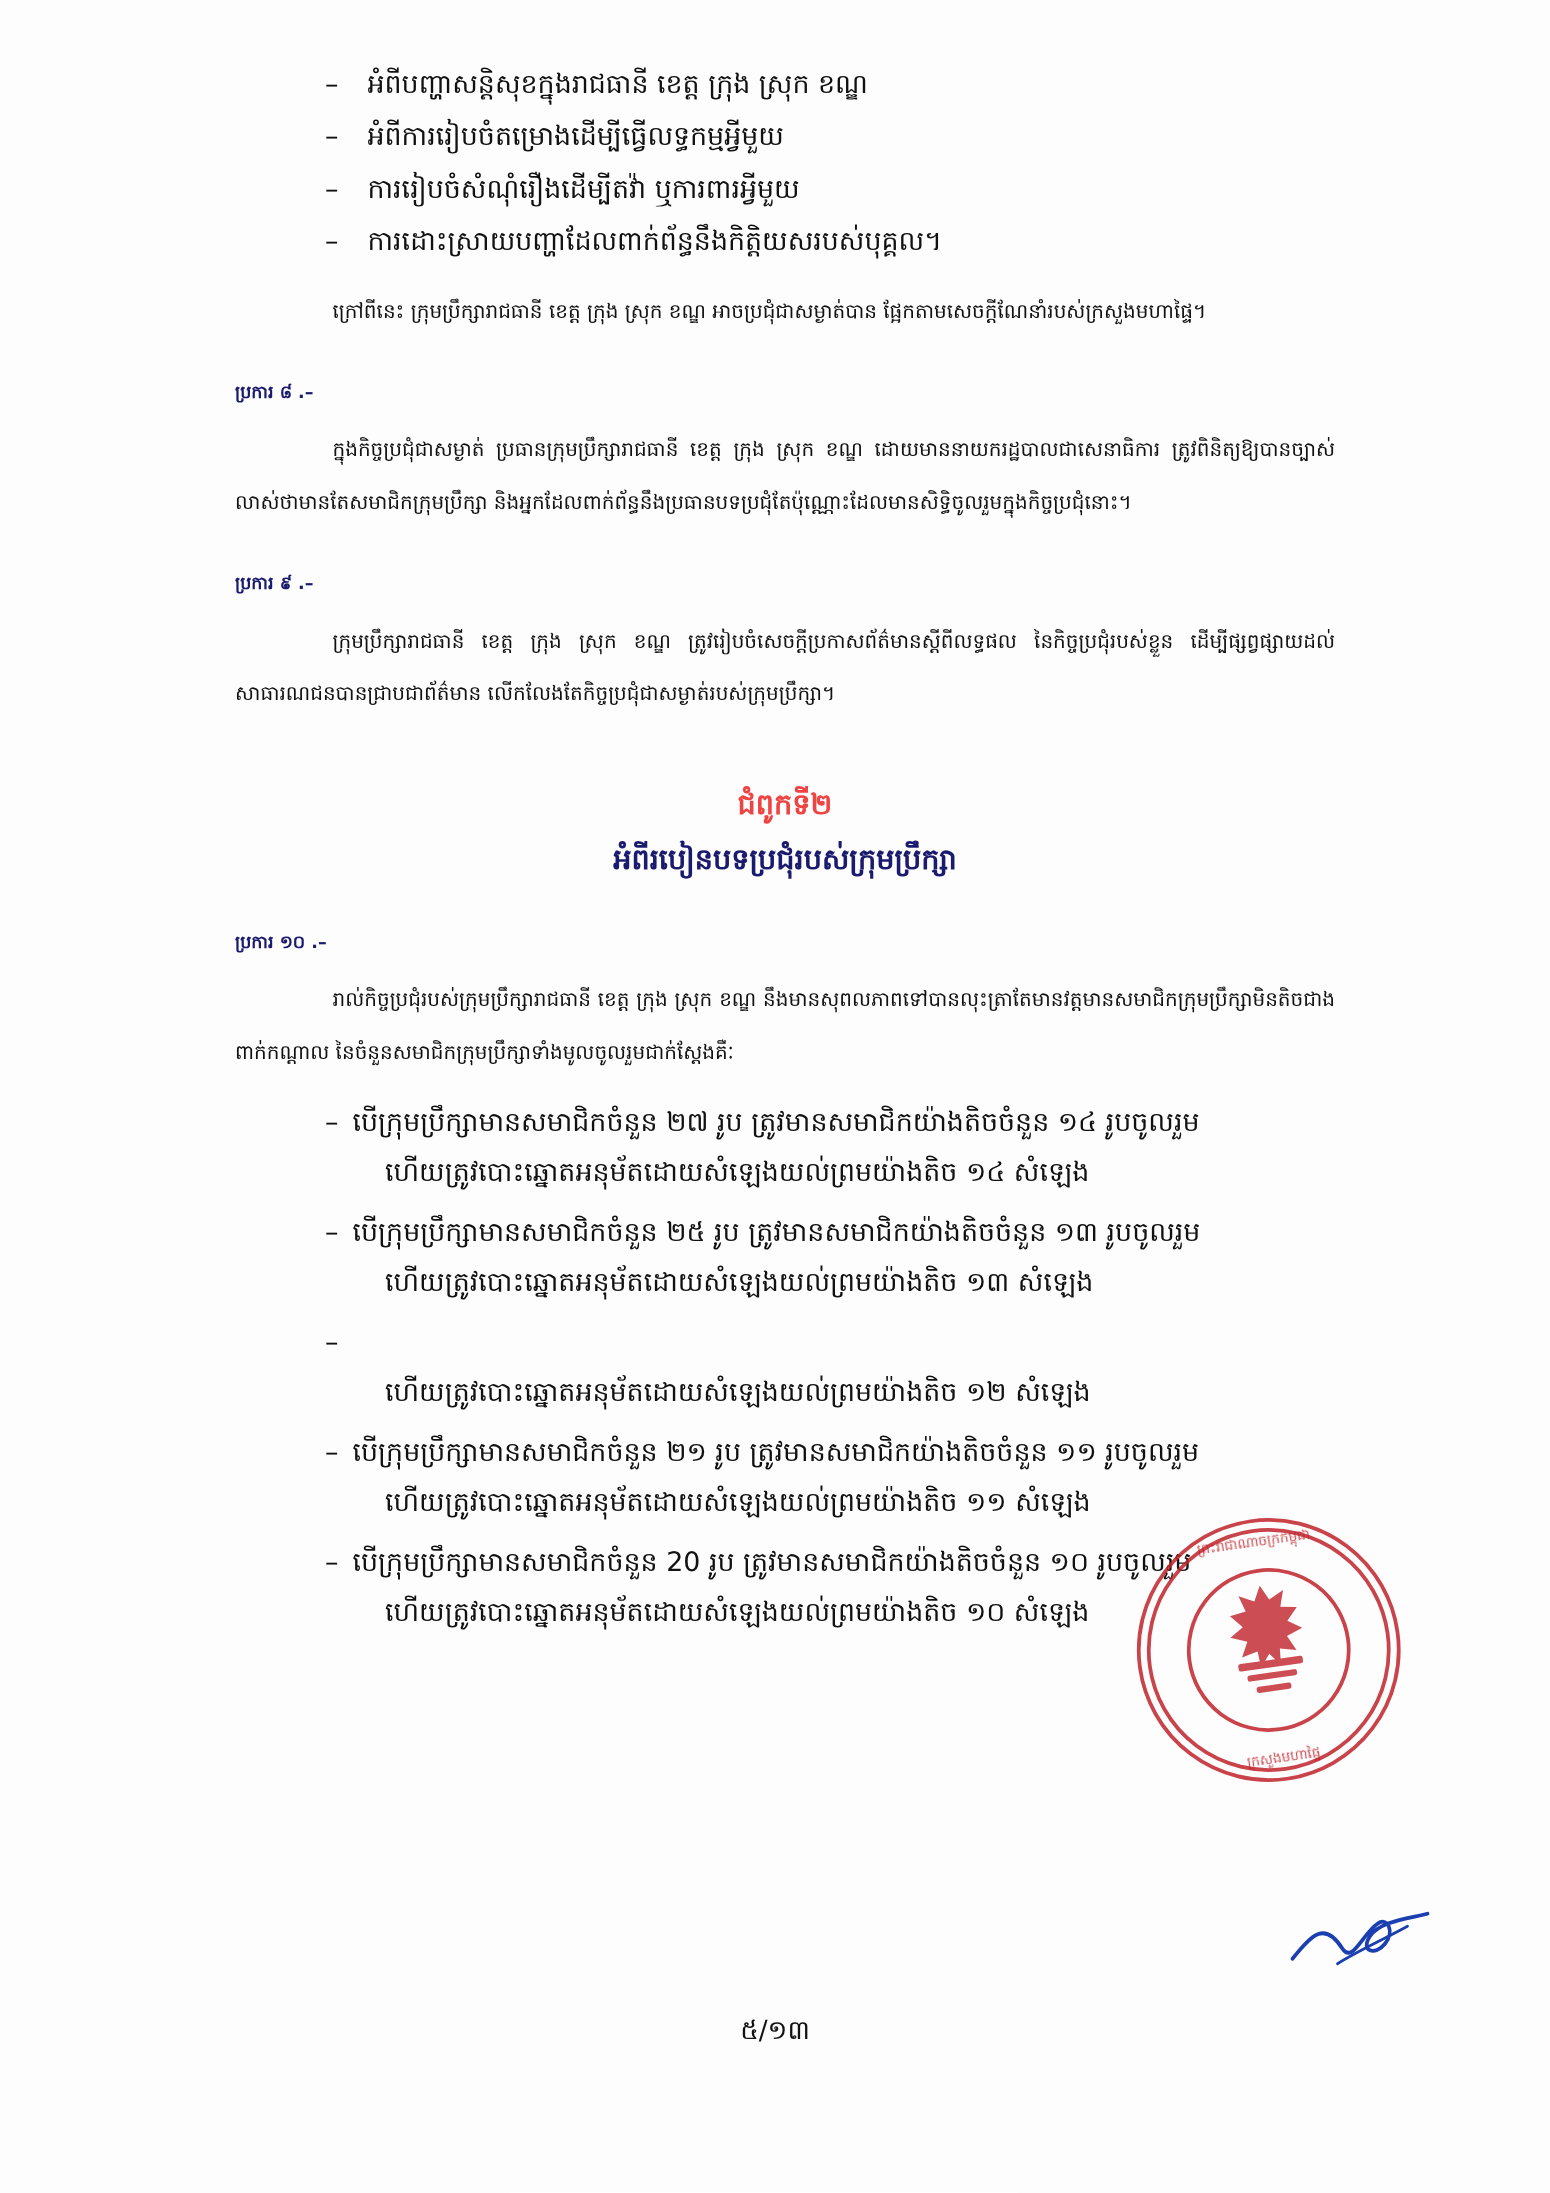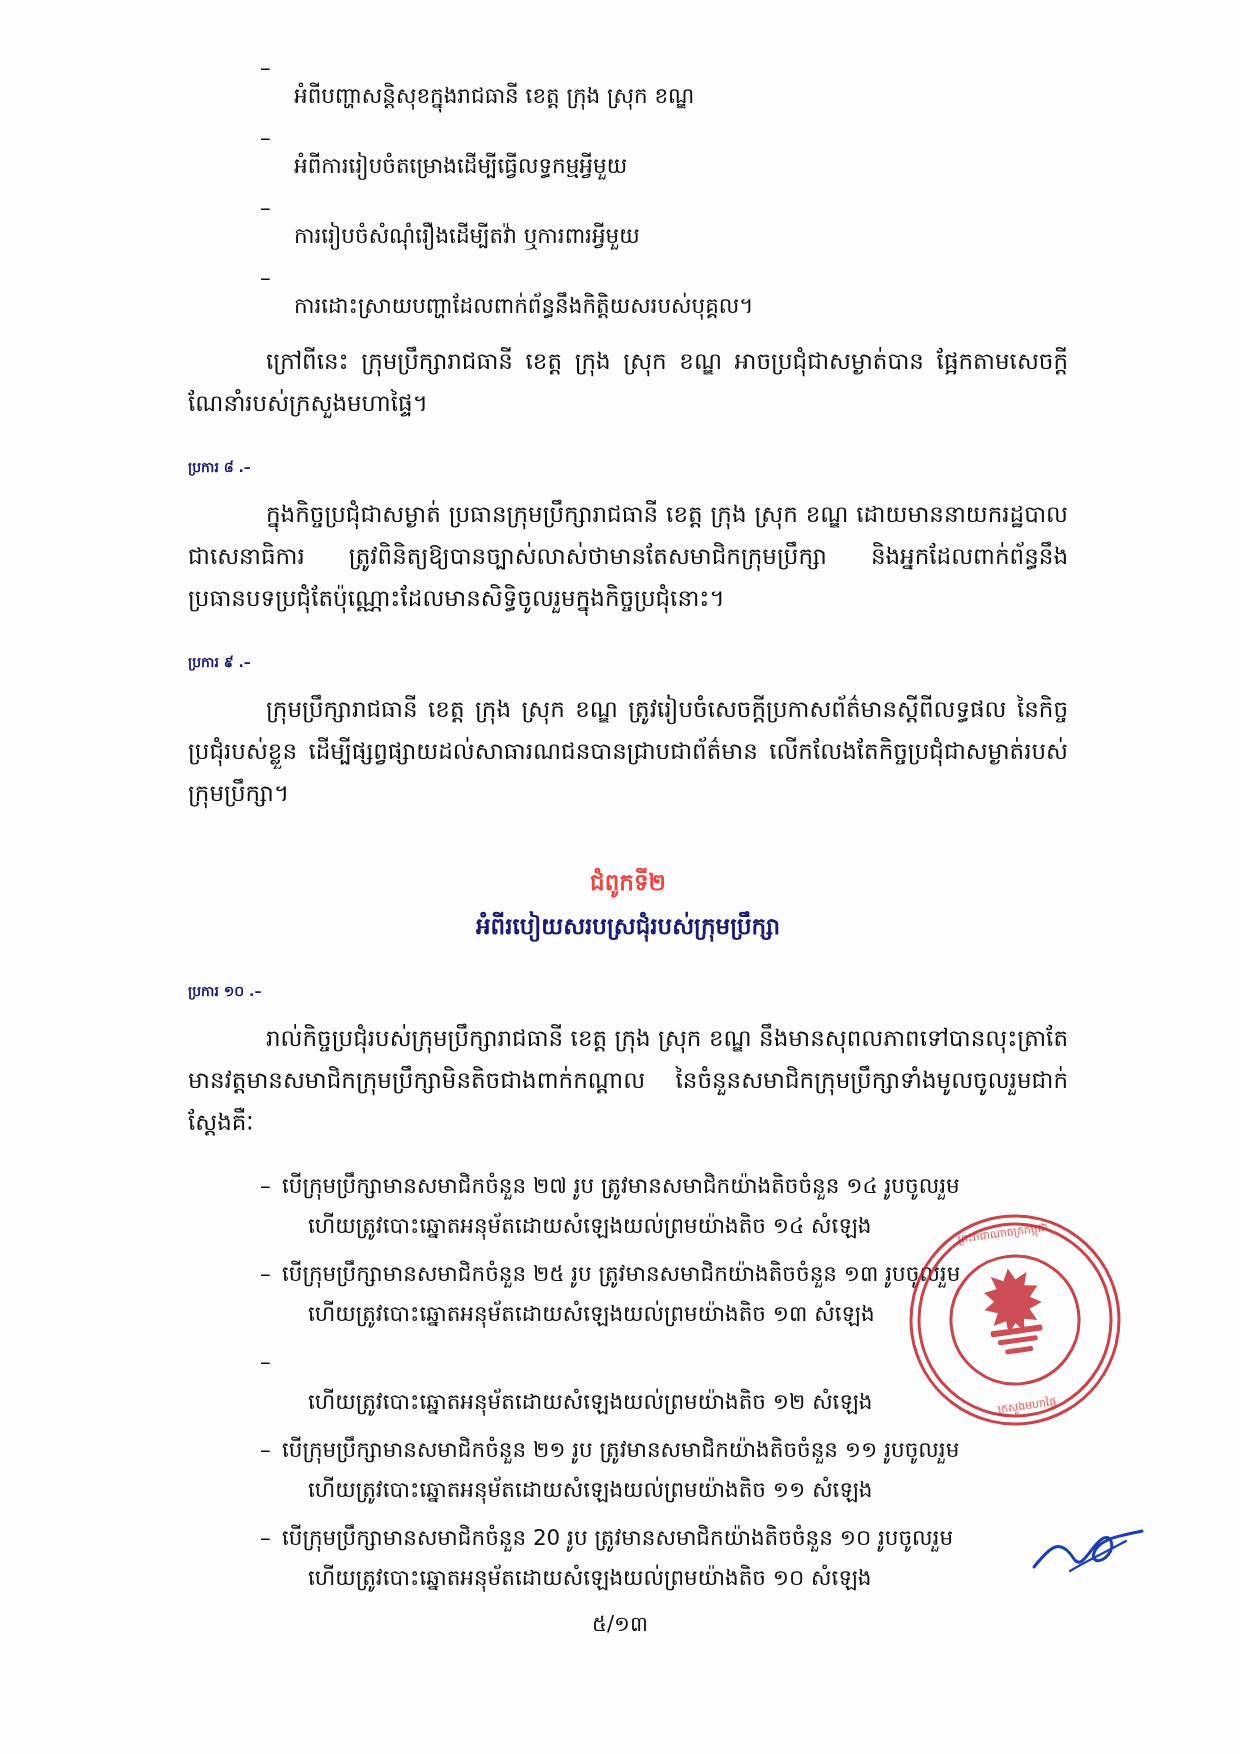--- a/index.html
+++ b/index.html
@@ -43,24 +43,23 @@
   .bullet-dash {
     width: 34px;
     flex: 0 0 34px;
     text-align: left;
     padding-left: 72px;
     box-sizing: content-box;
     font-size: 21.5px;
   }
   .bullet-text {
     flex: 1;
-    margin-top: 28px;
   }
   .para {
-    font-size: 23px;
+    font-size: 16px;
     line-height: 42px;
     text-align: justify;
     margin-top: 14px;
   }
   .para.indent {
     text-indent: 78px;
   }
   .article-head {
     font-size: 14px;
     font-weight: bold;
@@ -161,21 +160,21 @@
 
     <p class="para indent">ក្រៅពីនេះ ក្រុមប្រឹក្សារាជធានី ខេត្ត ក្រុង ស្រុក ខណ្ឌ អាចប្រជុំជាសម្ងាត់បាន ផ្អែកតាមសេចក្តីណែនាំរបស់ក្រសួងមហាផ្ទៃ។</p>
 
     <div class="article-head">ប្រការ ៨ .–</div>
     <p class="para indent">ក្នុងកិច្ចប្រជុំជាសម្ងាត់ ប្រធានក្រុមប្រឹក្សារាជធានី ខេត្ត ក្រុង ស្រុក ខណ្ឌ ដោយមាននាយករដ្ឋបាលជាសេនាធិការ ត្រូវពិនិត្យឱ្យបានច្បាស់លាស់ថាមានតែសមាជិកក្រុមប្រឹក្សា និងអ្នកដែលពាក់ព័ន្ធនឹងប្រធានបទប្រជុំតែប៉ុណ្ណោះដែលមានសិទ្ធិចូលរួមក្នុងកិច្ចប្រជុំនោះ។</p>
 
     <div class="article-head">ប្រការ ៩ .–</div>
     <p class="para indent">ក្រុមប្រឹក្សារាជធានី ខេត្ត ក្រុង ស្រុក ខណ្ឌ ត្រូវរៀបចំសេចក្តីប្រកាសព័ត៌មានស្តីពីលទ្ធផល នៃកិច្ចប្រជុំរបស់ខ្លួន ដើម្បីផ្សព្វផ្សាយដល់សាធារណជនបានជ្រាបជាព័ត៌មាន លើកលែងតែកិច្ចប្រជុំជាសម្ងាត់របស់ក្រុមប្រឹក្សា។</p>
 
     <div class="chapter-title">ជំពូកទី២</div>
-    <div class="chapter-sub">អំពីរបៀយសរបស្រជុំរបស់ក្រុមប្រឹក្សា</div>
+    <div class="chapter-sub">អំពីរបៀនបទប្រជុំរបស់ក្រុមប្រឹក្សា</div>
 
     <div class="article-head">ប្រការ ១០ .–</div>
     <p class="para indent">រាល់កិច្ចប្រជុំរបស់ក្រុមប្រឹក្សារាជធានី ខេត្ត ក្រុង ស្រុក ខណ្ឌ នឹងមានសុពលភាពទៅបានលុះត្រាតែមានវត្តមានសមាជិកក្រុមប្រឹក្សាមិនតិចជាងពាក់កណ្តាល   នៃចំនួនសមាជិកក្រុមប្រឹក្សាទាំងមូលចូលរួមជាក់ស្តែងគឺៈ</p>
 
     <ul class="sub-list">
       <li class="sub-item">
         <span class="sub-dash">–</span>
         <span class="sub-body">
           <span class="l1">បើក្រុមប្រឹក្សាមានសមាជិកចំនួន ២៧ រូប ត្រូវមានសមាជិកយ៉ាងតិចចំនួន ១៤ រូបចូលរួម</span><br>
           <span class="l2">ហើយត្រូវបោះឆ្នោតអនុម័តដោយសំឡេងយល់ព្រមយ៉ាងតិច ១៤ សំឡេង</span>

